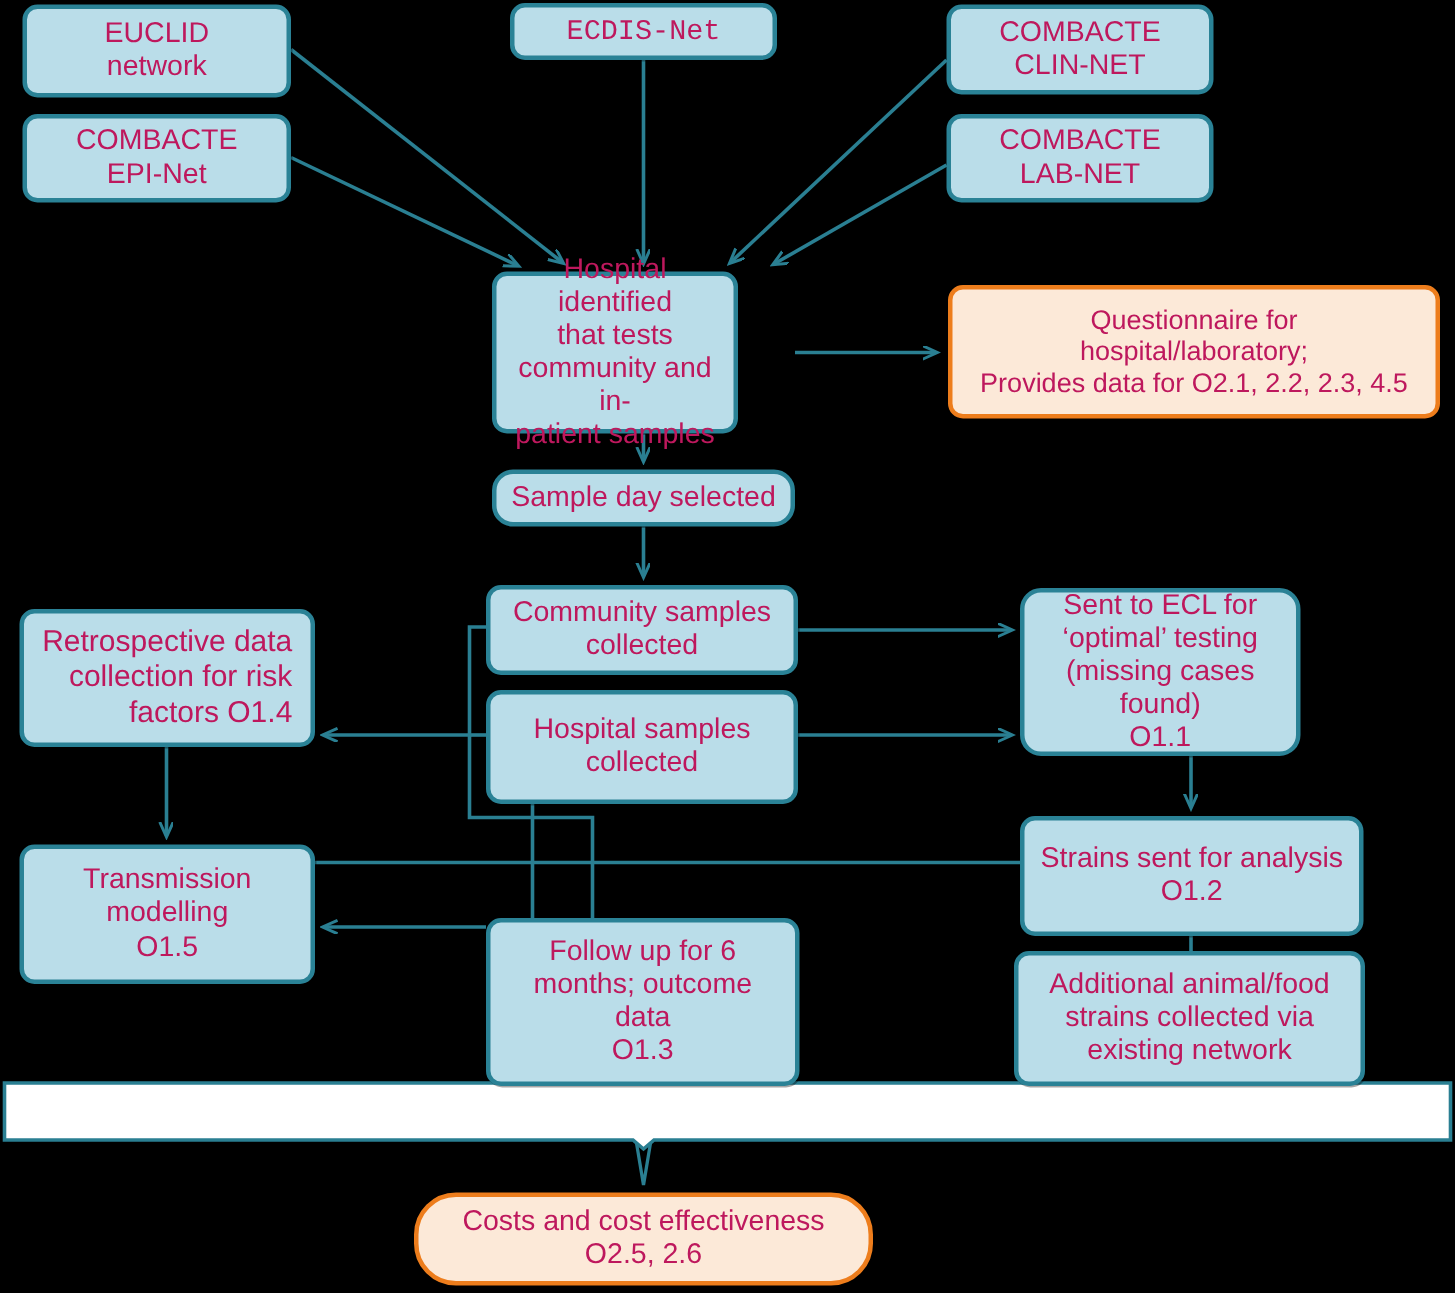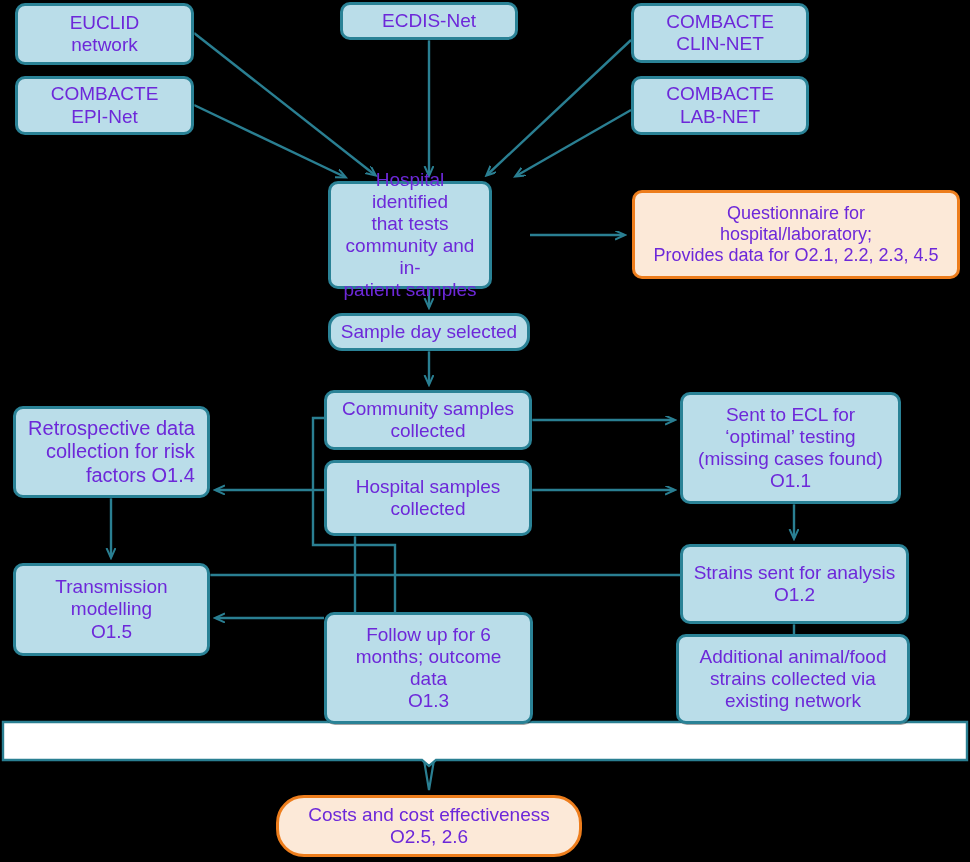--- a/index.html
+++ b/index.html
@@ -25,21 +25,21 @@
   }
   .node {
     position: absolute;
     box-sizing: border-box;
     display: flex;
     align-items: center;
     justify-content: center;
     text-align: center;
     border-radius: 10px;
     line-height: 1.16;
-    color: #6d28d9;
+    color: #be185d;
     white-space: pre-line;
     padding: 2px 6px;
     z-index: 5;
   }
   .node.blue {
     background: #badde9;
     border: 3px solid #2a8296;
     box-shadow: 1px 1px 0 rgba(0,0,0,0.35);
   }
   .node.orange {
@@ -107,41 +107,41 @@
 
   <svg class="banner" style="left:0px; top:716px; width:970px; height:52px;" viewBox="0 0 970 52" xmlns="http://www.w3.org/2000/svg">
     <path d="M3,6 L967,6 L967,44 L436,44 L429,50 L422,44 L3,44 Z" fill="#ffffff" stroke="#2a7f92" stroke-width="2.4"></path>
   </svg>
 
   <div id="node-layer">
       <div class="node blue" style="left: 15px; top: 3px; width: 179px; height: 62px; font-size: 19px;">EUCLID
 network</div>
       <div class="node blue" style="left: 15px; top: 76px; width: 179px; height: 59px; font-size: 19px;">COMBACTE
 EPI-Net</div>
-      <div class="node blue" style="left: 340px; top: 2px; width: 178px; height: 38px; font-size: 19px;">ECDIS-Net</div>
+      <div class="node blue" style="left: 340px; top: 2px; width: 178px; height: 38px; font-size: 19px; font-family: Liberation Mono, monospace;">ECDIS-Net</div>
       <div class="node blue" style="left: 631px; top: 3px; width: 178px; height: 60px; font-size: 19px;">COMBACTE
 CLIN-NET</div>
       <div class="node blue" style="left: 631px; top: 76px; width: 178px; height: 59px; font-size: 19px;">COMBACTE
 LAB-NET</div>
       <div class="node blue" style="left: 328px; top: 181px; width: 164px; height: 108px; font-size: 19px;">Hospital identified
 that tests
 community and in-
 patient samples</div>
       <div class="node orange" style="left: 632px; top: 190px; width: 328px; height: 89px; font-size: 18px;">Questionnaire for
 hospital/laboratory;
 Provides data for O2.1,  2.2,  2.3,  4.5</div>
       <div class="node blue" style="left: 328px; top: 313px; width: 202px; height: 38px; font-size: 19px; border-radius: 14px;">Sample day selected</div>
       <div class="node blue" style="left: 324px; top: 390px; width: 208px; height: 60px; font-size: 19px;">Community samples
 collected</div>
       <div class="node blue" style="left: 324px; top: 460px; width: 208px; height: 76px; font-size: 19px;">Hospital samples
 collected</div>
       <div class="node blue" style="left: 13px; top: 406px; width: 197px; height: 92px; font-size: 20px; text-align: right;">Retrospective data
 collection for risk
 factors O1.4</div>
-      <div class="node blue" style="left: 680px; top: 392px; width: 221px; height: 112px; font-size: 19px;">Sent to ECL for
+      <div class="node blue" style="left: 680px; top: 392px; width: 187px; height: 112px; font-size: 19px; border-radius: 14px;">Sent to ECL for
 ‘optimal’ testing
 (missing cases found)
 O1.1</div>
       <div class="node blue" style="left: 13px; top: 563px; width: 197px; height: 93px; font-size: 19px;">Transmission
 modelling
 O1.5</div>
       <div class="node blue" style="left: 680px; top: 544px; width: 229px; height: 80px; font-size: 19px;">Strains sent for analysis
 O1.2</div>
       <div class="node blue" style="left: 324px; top: 612px; width: 209px; height: 112px; font-size: 19px;">Follow up for 6
 months; outcome

